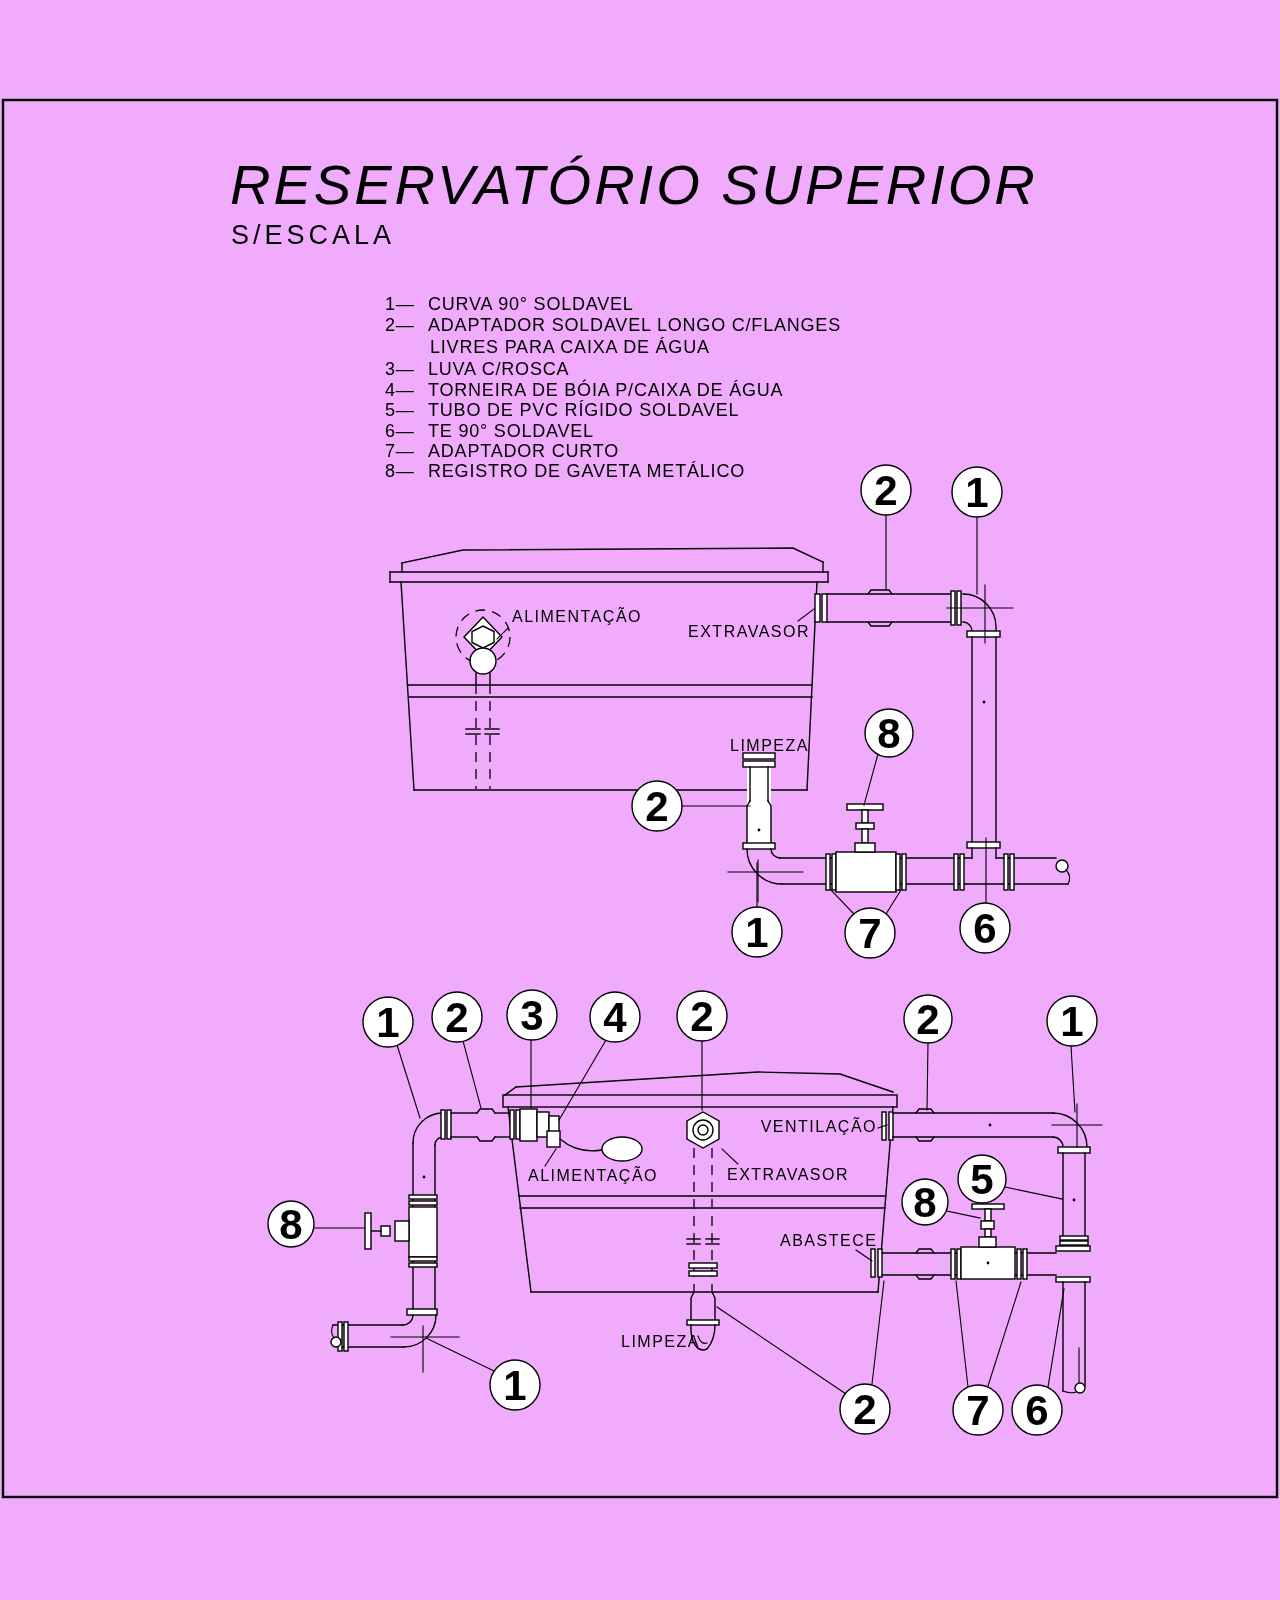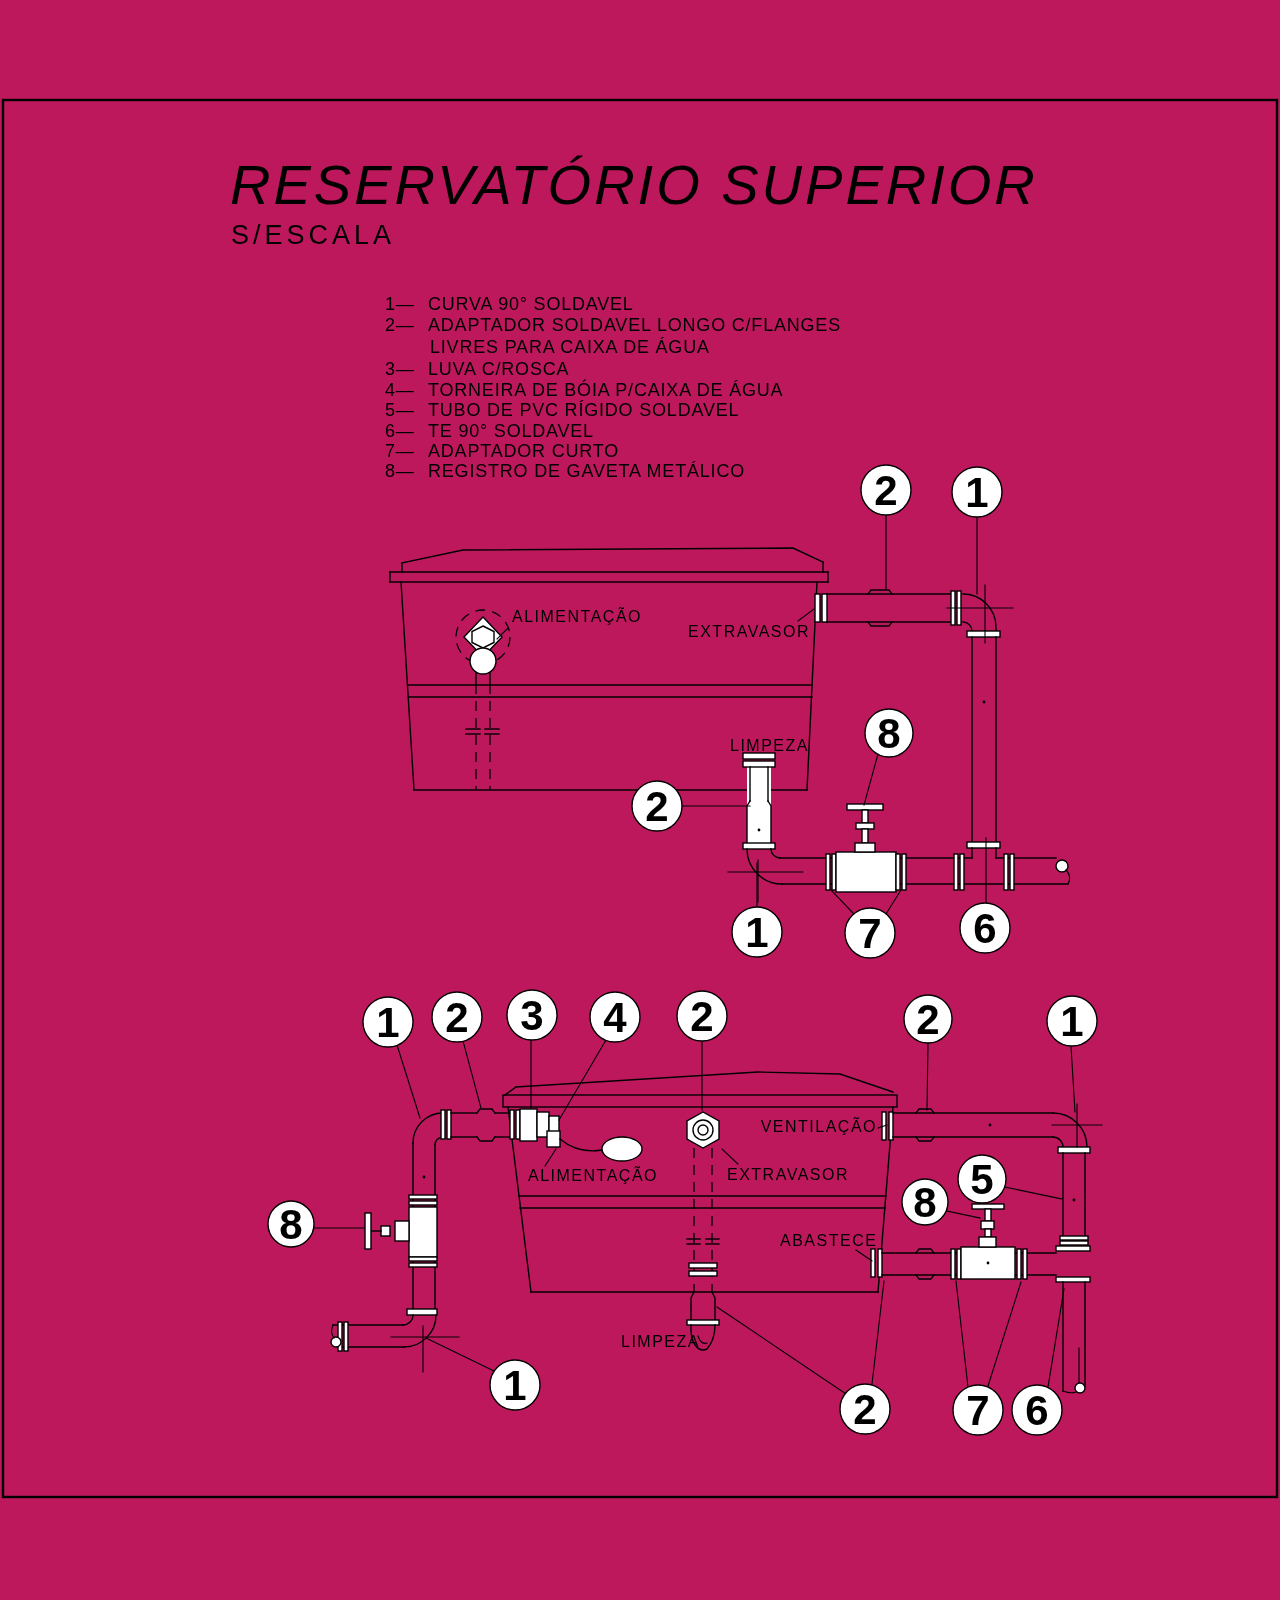--- a/index.html
+++ b/index.html
@@ -1,16 +1,16 @@
 <!DOCTYPE html>
 <html><head>
 <meta charset="utf-8">
 <style>
   html,body{margin:0;padding:0;background:#ffffff;}
-  .page{position:relative;width:1280px;height:1600px;background:#be185d;overflow:hidden;}
+  .page{position:relative;width:1280px;height:1600px;background:#f0abfc;overflow:hidden;}
   svg{display:block;}
   .ln{fill:none;stroke:#000000;stroke-width:1.4;stroke-linecap:square;}
   .thin{fill:none;stroke:#000000;stroke-width:1.1;stroke-linecap:square;}
   .dash{fill:none;stroke:#000000;stroke-width:1.3;stroke-dasharray:10 7;}
   .fit{fill:#ffffff;stroke:#000000;stroke-width:1.4;}
   .mask{fill:#ffffff;stroke:none;}
   .dot{fill:#000000;stroke:none;}
   .border{fill:none;stroke:#000000;stroke-width:2.4;}
   .title-txt{font:italic 56px "Liberation Sans",sans-serif;letter-spacing:3px;fill:#000;}
   .subtitle-txt{font:27px "Liberation Sans",sans-serif;letter-spacing:4px;fill:#000;}

